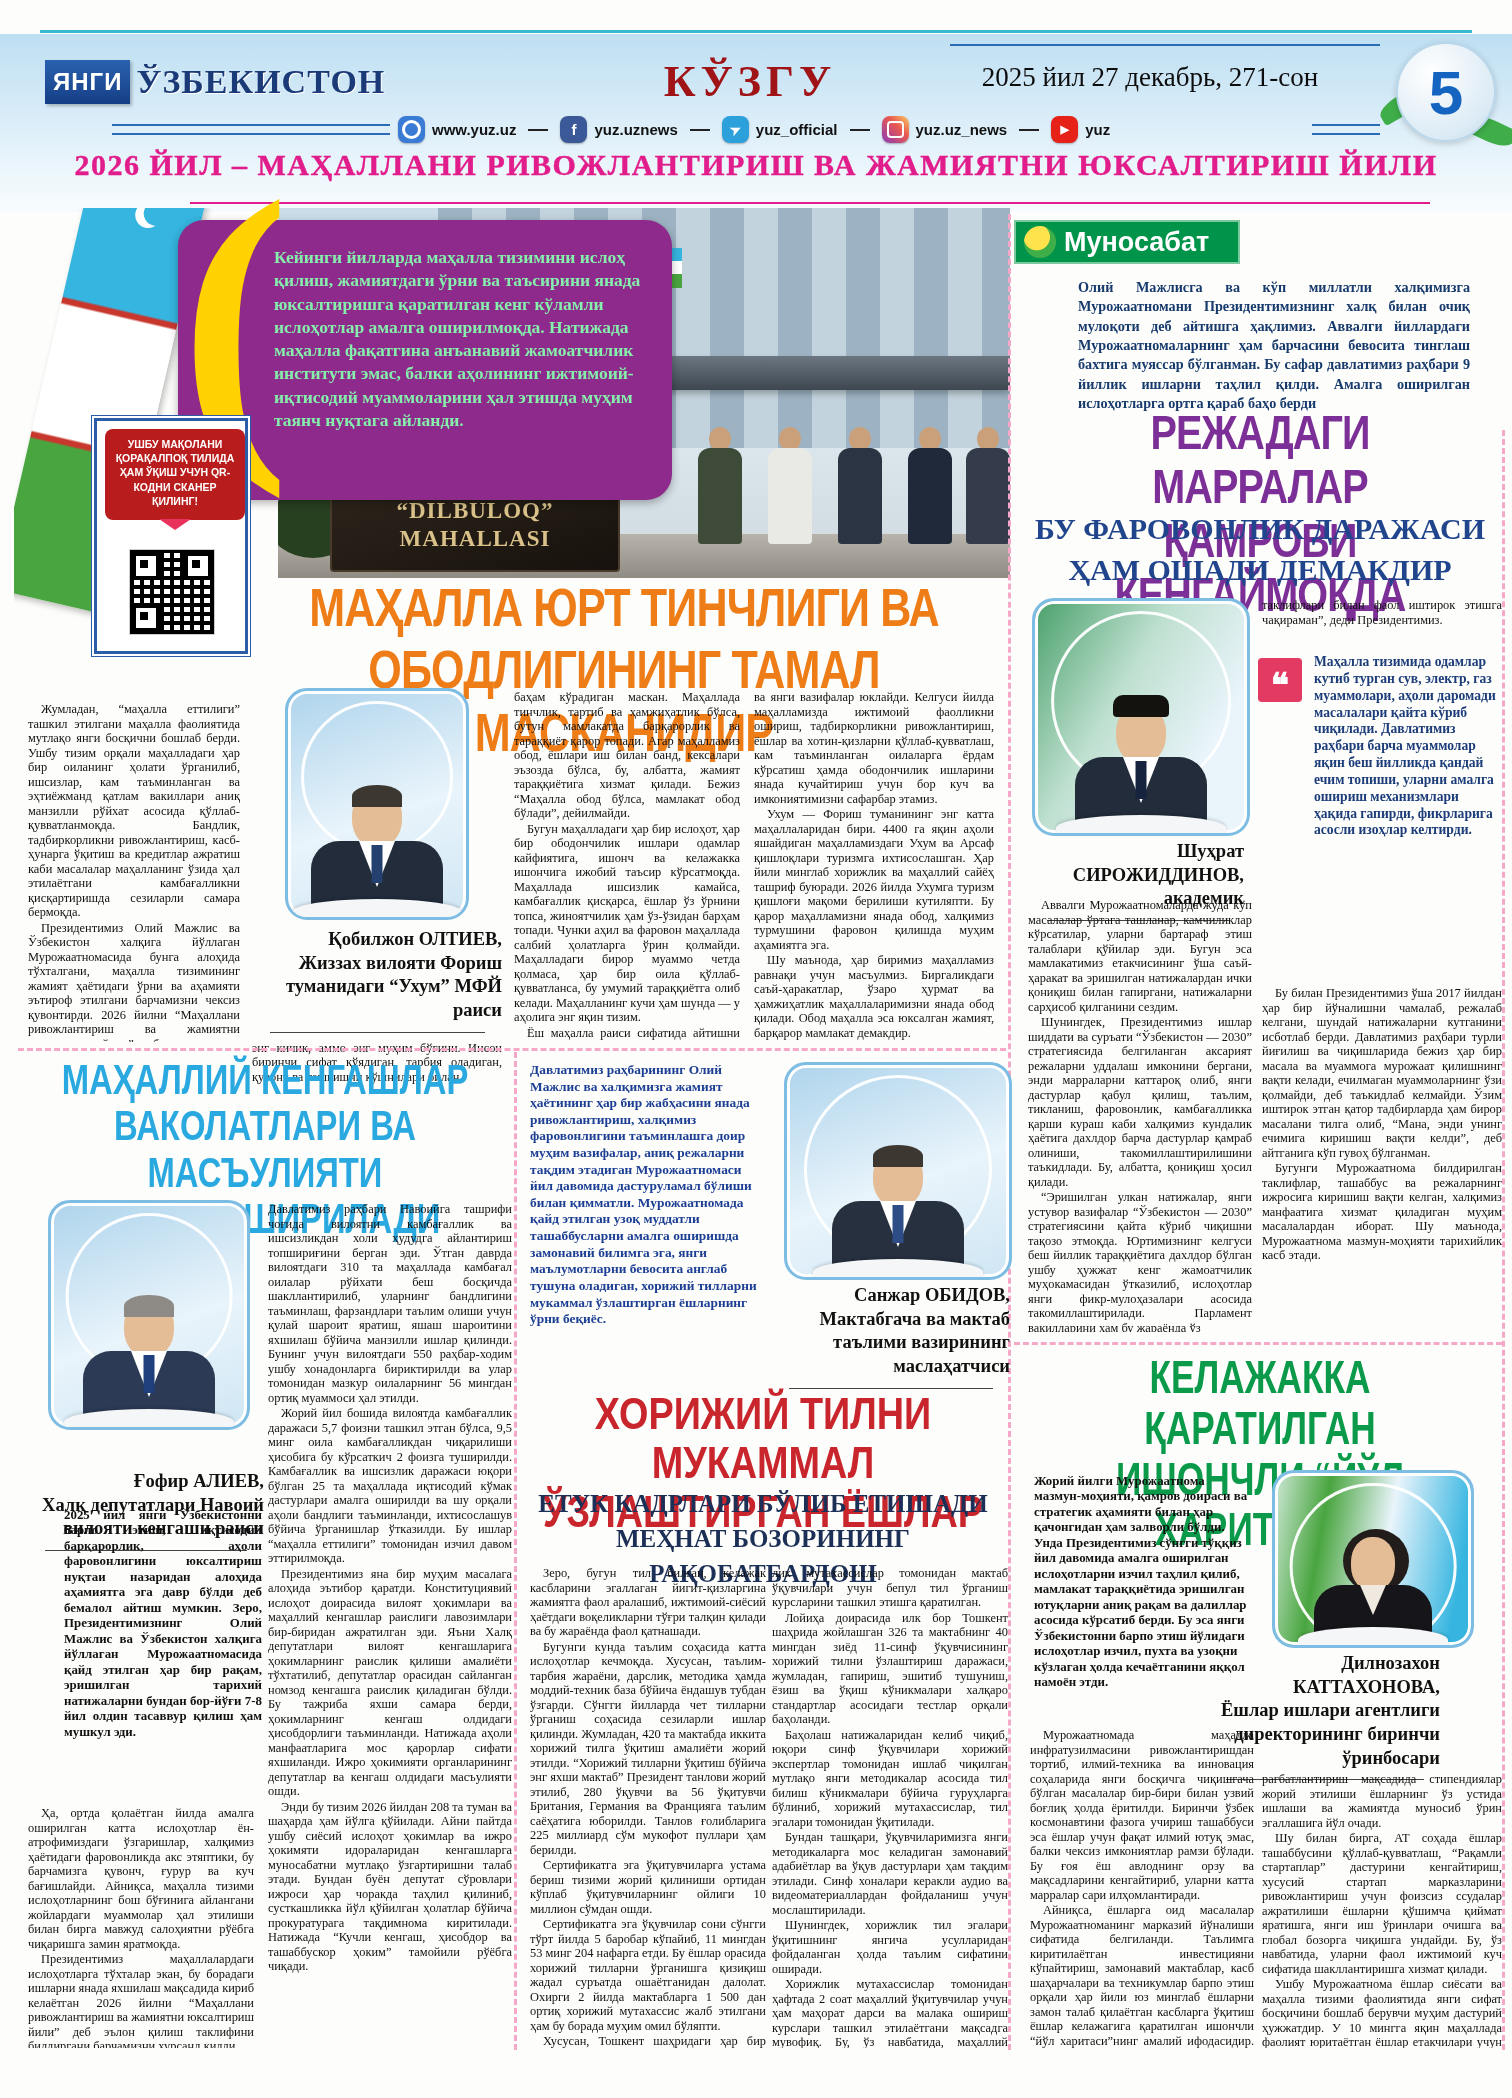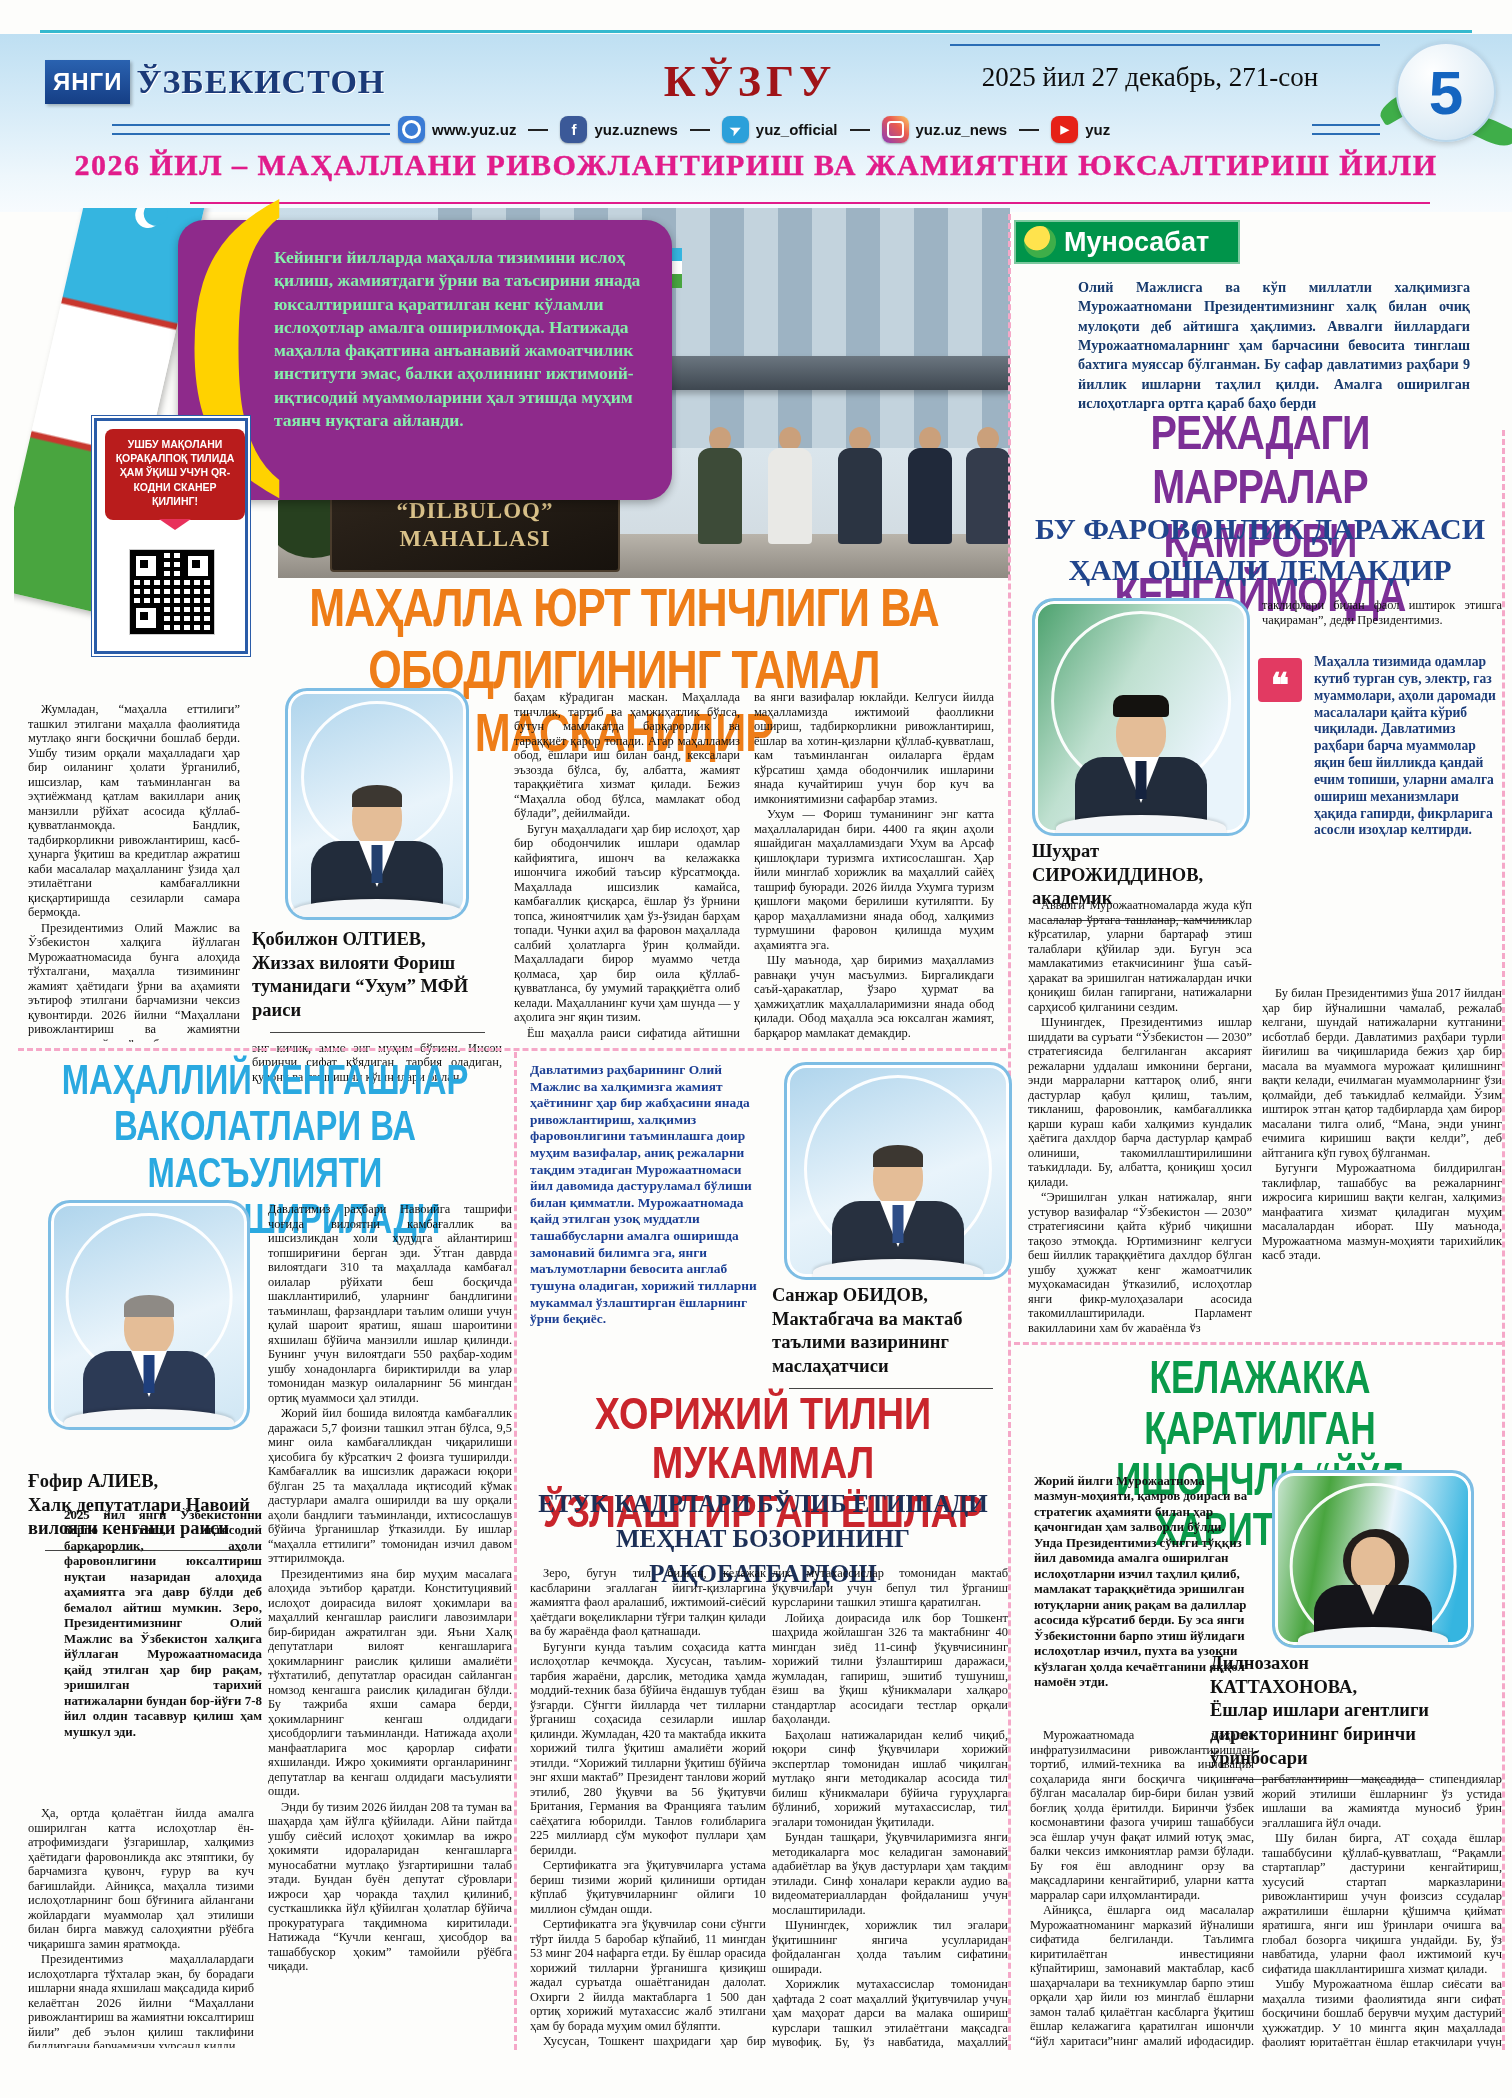--- a/index.html
+++ b/index.html
@@ -107,21 +107,21 @@
   .hl-xor{left:518px;top:1390px;width:490px;color:#c9252c;font-size:42px;line-height:46px;
           transform:scale(.9,1.06);transform-origin:center top;}
   .sub-xor{left:518px;top:1486px;width:490px;font-size:25px;line-height:35px;color:#1c2f56;}
   .hl-kel{left:1012px;top:1352px;width:496px;color:#0a9a4a;font-size:42px;line-height:47px;
           transform:scale(.84,1.08);transform-origin:center top;}
   
   .bt{font-size:12.4px;line-height:1.17;text-align:justify;overflow:hidden;}
   .bt p{margin:0 0 1px;text-indent:13px;}
   .bt p.noind{text-indent:0;}
   .boldlead{font-weight:bold;text-align:justify;overflow:hidden;}
-  .byline{text-align:left;font:bold 18.5px "Liberation Serif",serif;line-height:1.28;}
+  .byline{text-align:right;font:bold 18.5px "Liberation Serif",serif;line-height:1.28;}
   .byline .rl{display:block;width:86%;height:1px;background:#444;margin:9px auto 0;}
   .munintro{font:bold 14.2px "Liberation Serif",serif;color:#173a6d;line-height:1.36;text-align:justify;}
   .badge{left:1014px;top:220px;width:226px;height:44px;background:#00944a;border:2px solid #7cc89e;
          display:flex;align-items:center;gap:8px;padding-left:8px;box-sizing:border-box;}
   .badge-ic{width:32px;height:32px;border-radius:50%;background:radial-gradient(circle at 40% 35%,#ffe34d 45%,#3fae49 48%);}
   .badge-tx{color:#fff;font:bold 27px "Liberation Sans",sans-serif;}
   .quote{padding-left:56px;position:relative;font:bold 13.6px "Liberation Serif",serif;color:#1c3d7a;line-height:1.24;}
   .qic{position:absolute;left:0;top:4px;width:44px;height:44px;background:#e23a62;border-radius:4px;
        color:#fff;display:flex;align-items:center;justify-content:center;}
   .qic:before{content:"❝";font-size:34px;line-height:1;position:relative;top:6px;}

